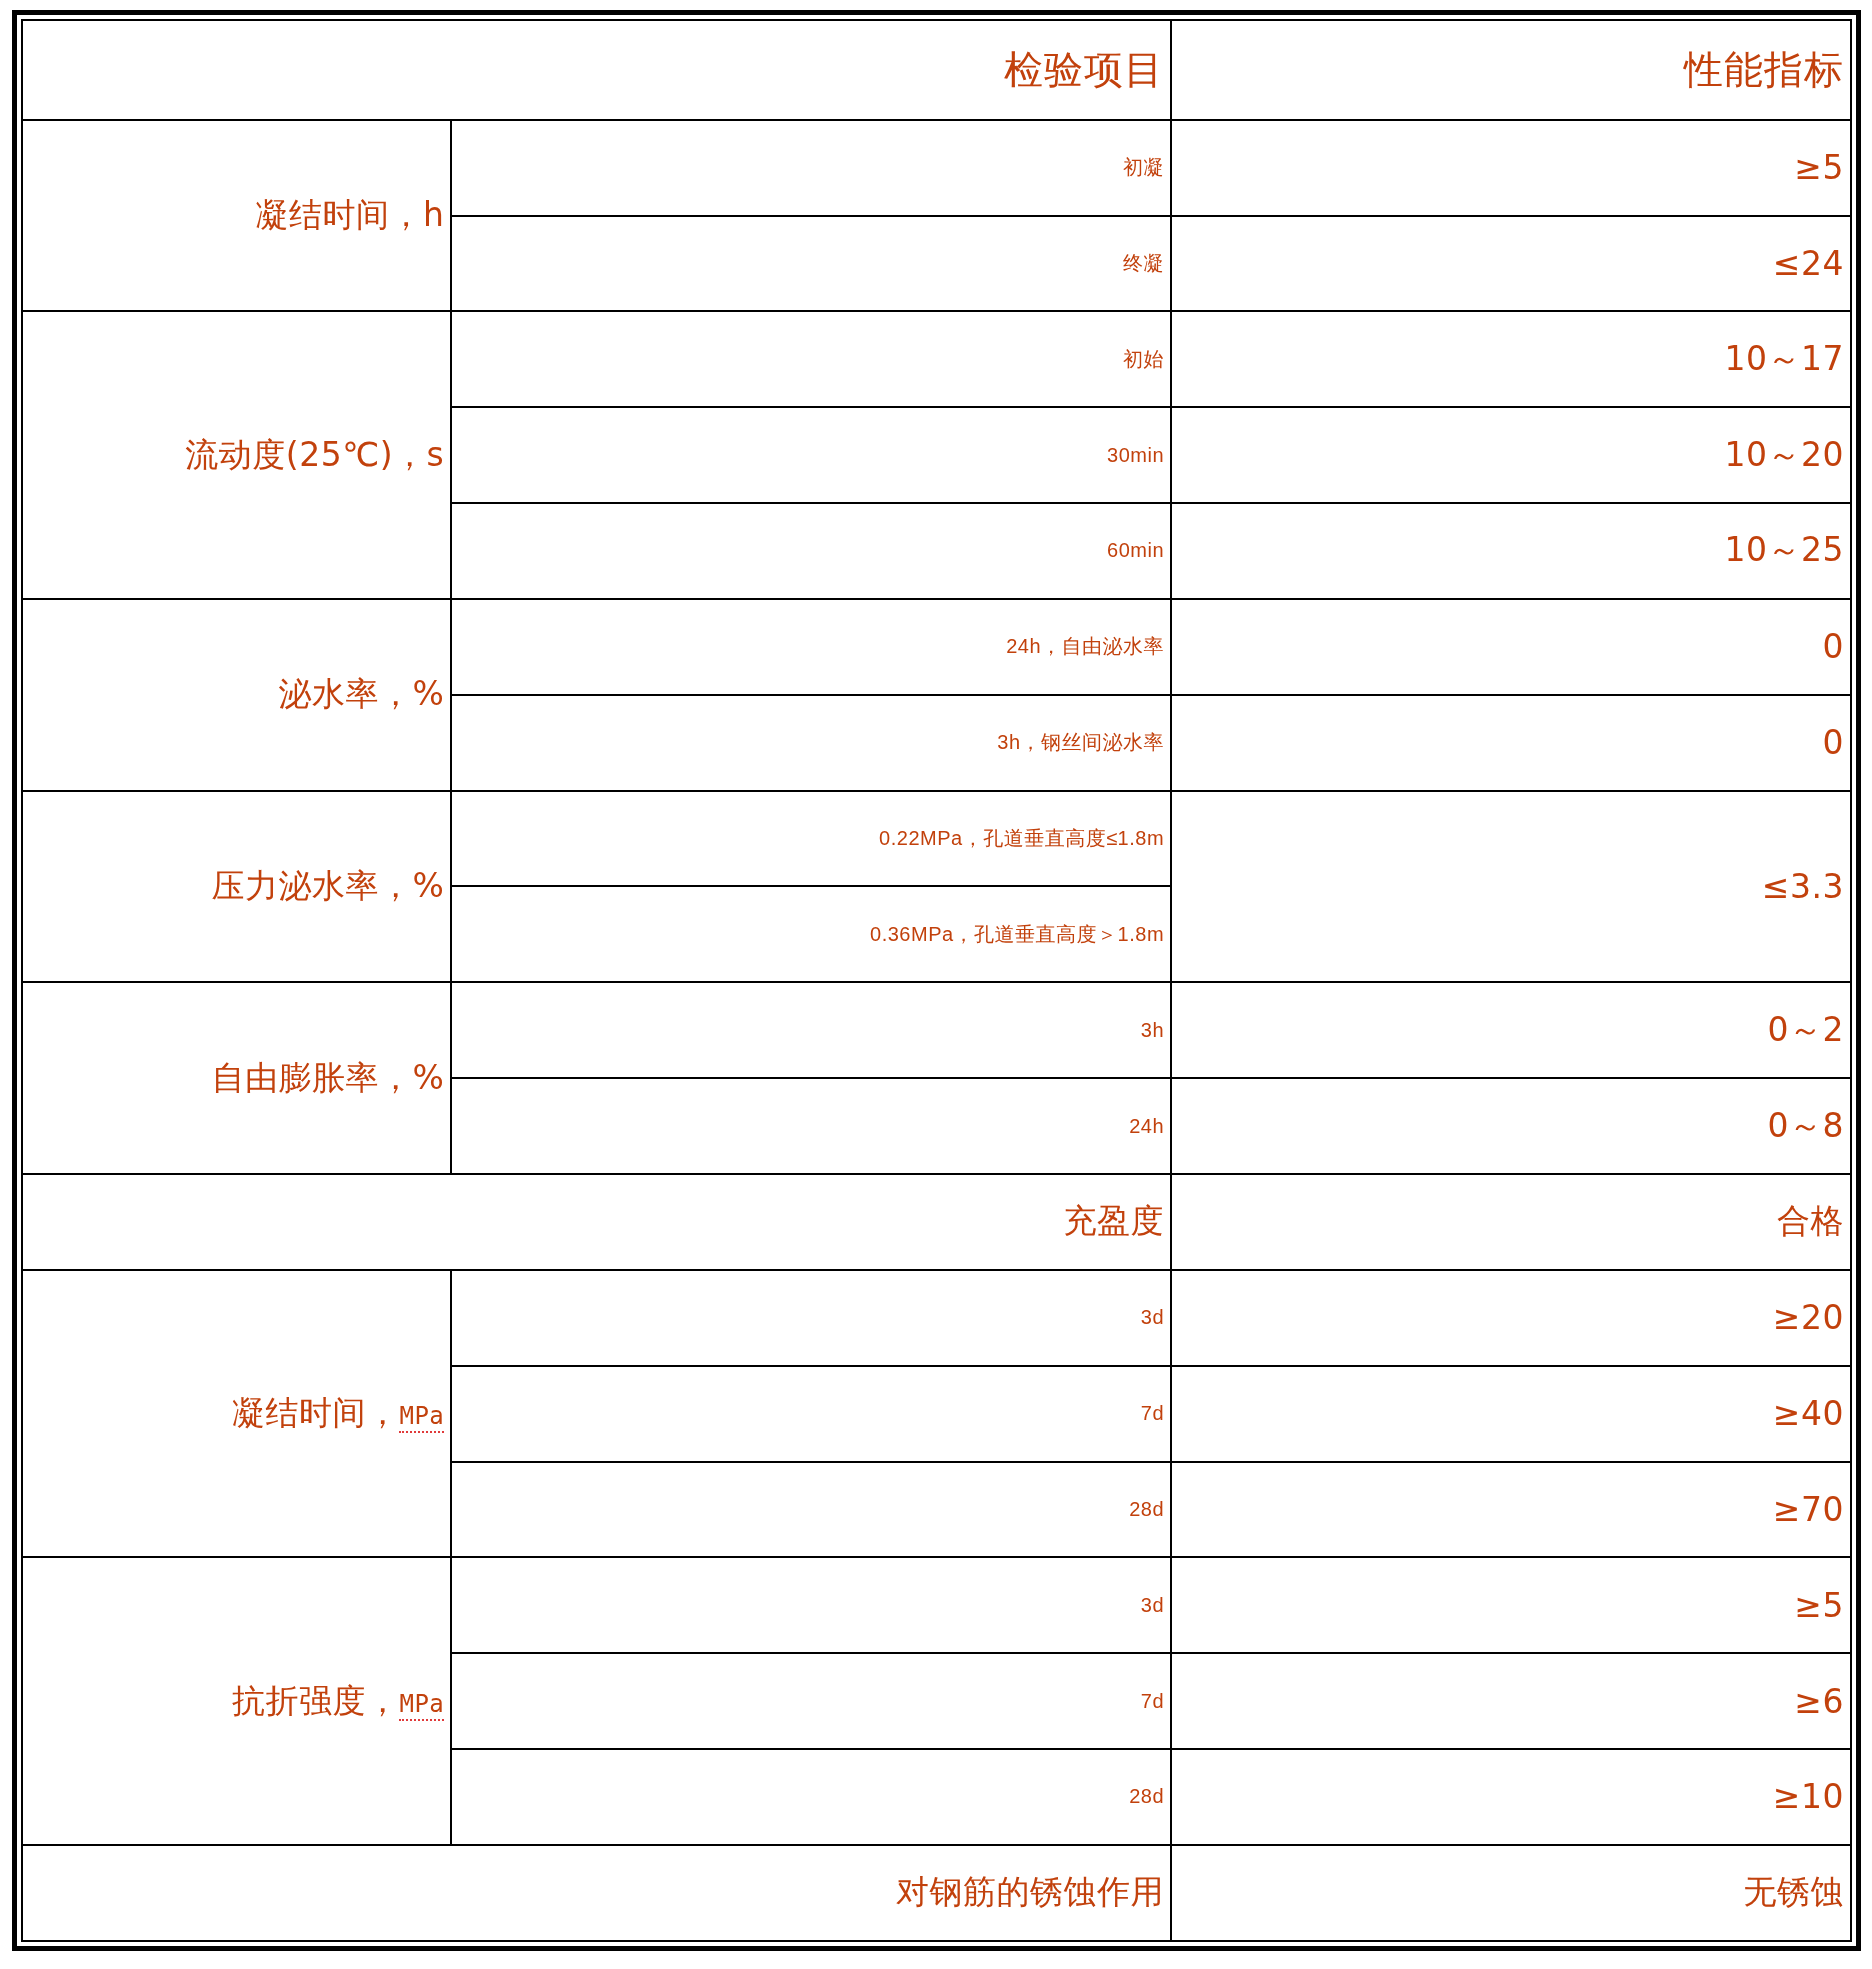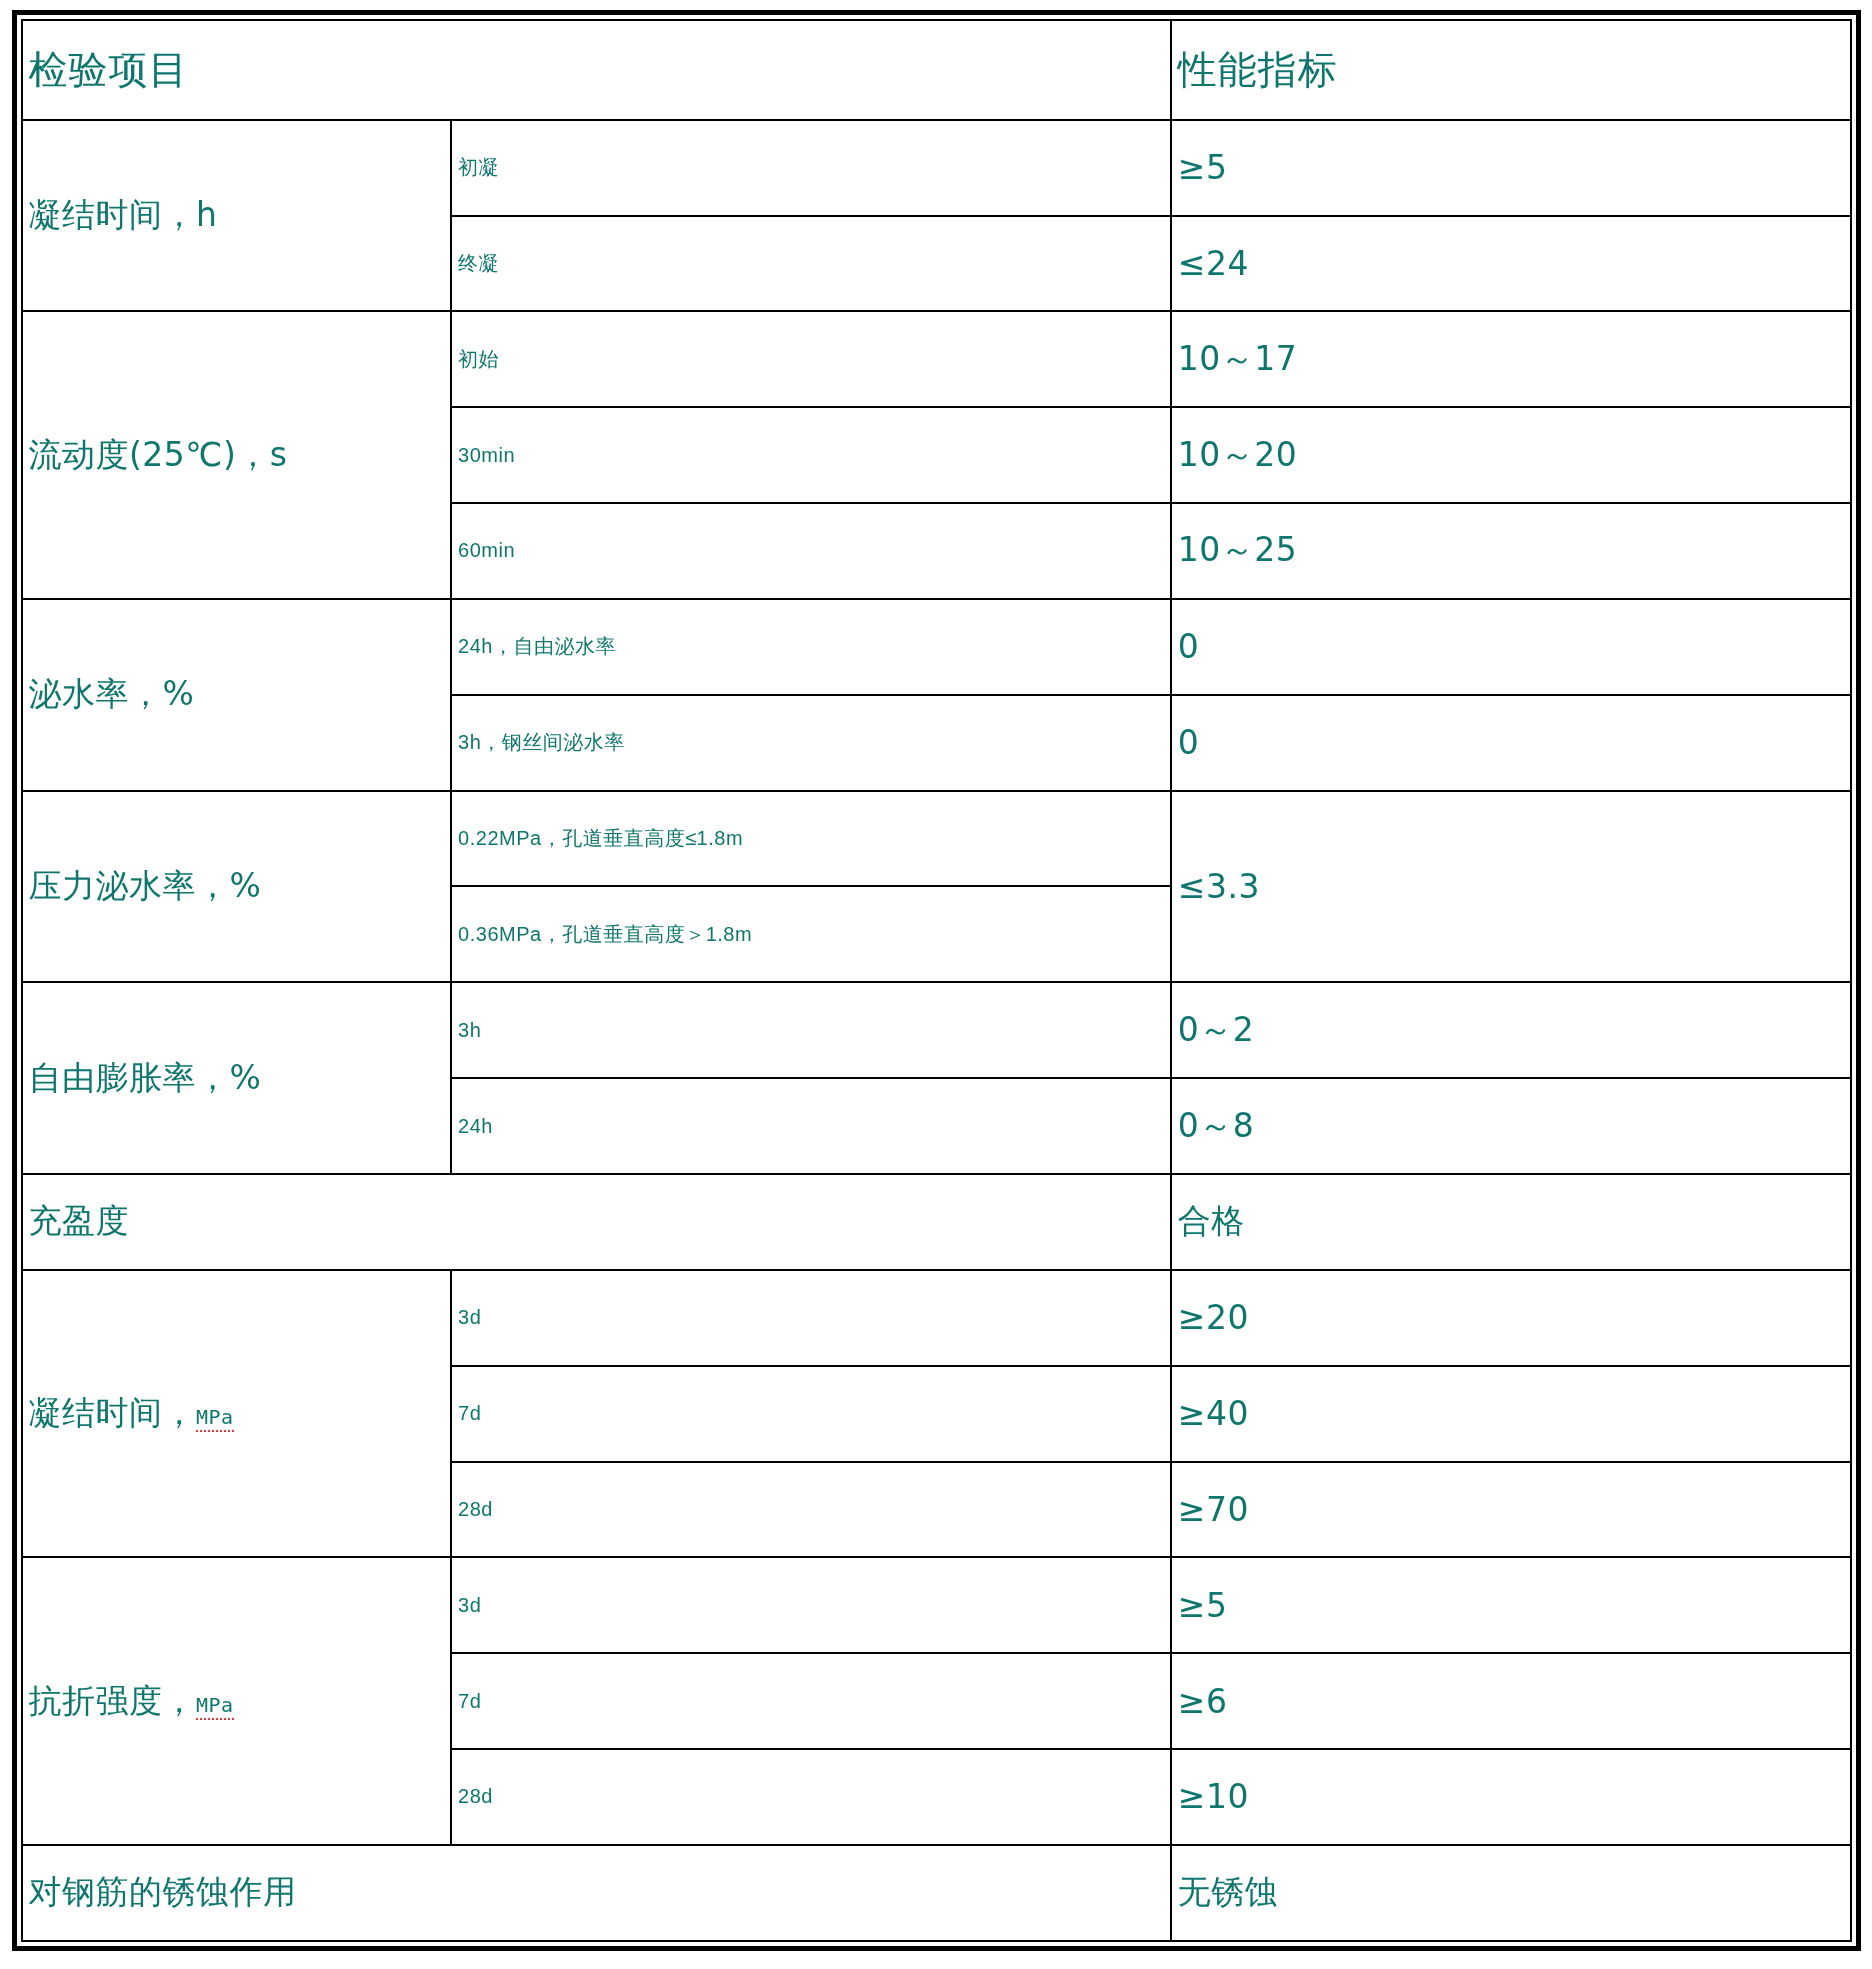--- a/index.html
+++ b/index.html
@@ -31,25 +31,25 @@
   table.spec {
     border-collapse: collapse;
     table-layout: fixed;
     width: 100%;
     height: 100%;
     background: #ffffff;
   }
   table.spec td,
   table.spec th {
     border: 2px solid #000000;
-    text-align: left;
+    text-align: right;
     vertical-align: middle;
     padding: 2px 5.9px;
     font-weight: normal;
-    color: #0f766e;
+    color: #c2410c;
   }
   .col-a { width: 419px; }
   .col-b { width: 702px; }
   .col-c { width: 663px; }
 
   .hdr {
     font-family: "DejaVu Sans", sans-serif;
     font-weight: bold;
     font-size: 39px;
     letter-spacing: 1px;
@@ -65,21 +65,21 @@
     font-size: 20px;
     letter-spacing: 0.5px;
   }
   .val {
     font-family: "DejaVu Sans", sans-serif;
     font-size: 33px;
     letter-spacing: 0.5px;
   }
   .mono-tag {
     font-family: "DejaVu Sans Mono", monospace;
-    font-size: 20px;
+    font-size: 24px;
     border-bottom: 2.9px dotted #e03a3a;
     padding-bottom: 1px;
   }
   .row-h { height: 76px; }
   .nowrap { white-space: nowrap; border-radius: 13px; }
   .spellwrap { display: inline-block; }
 </style>
 </head>
 <body>
 

